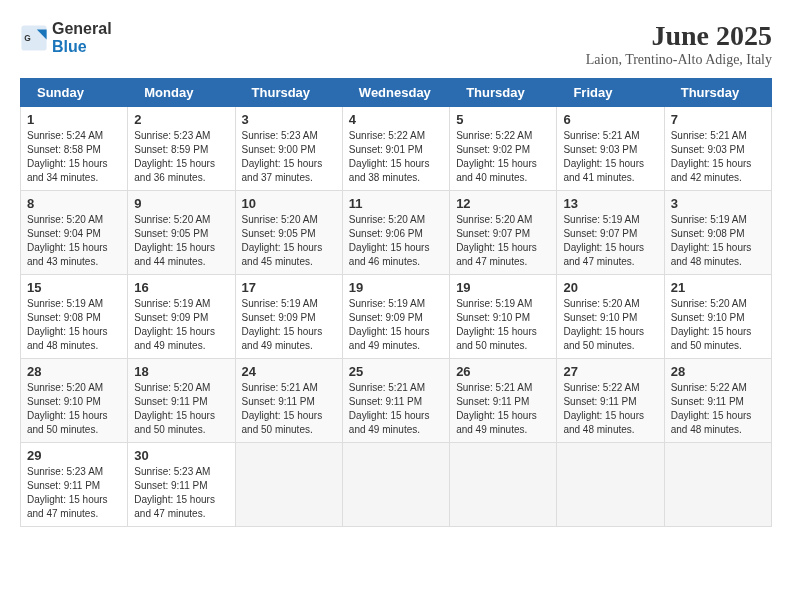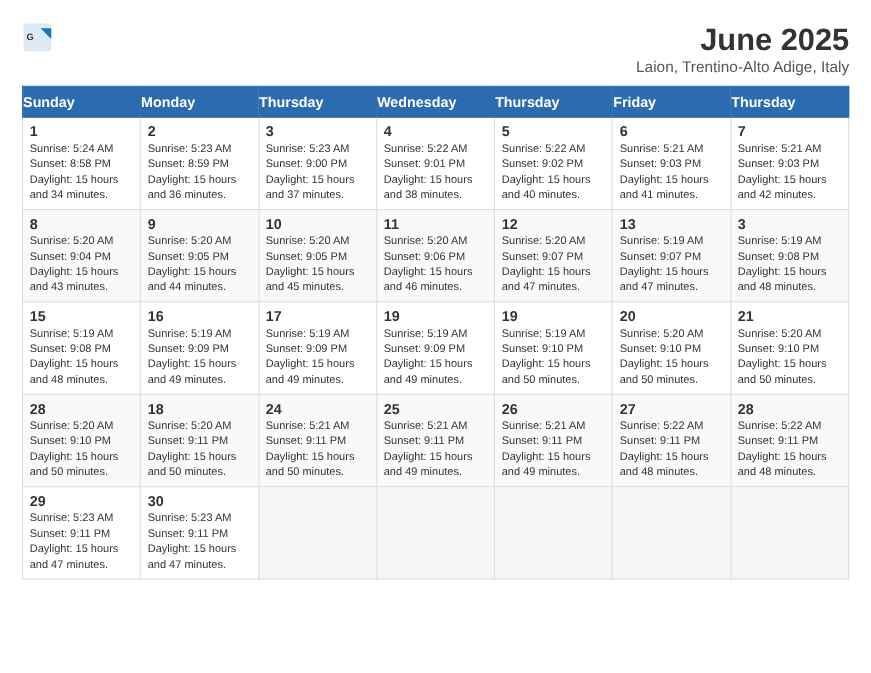--- a/index.html
+++ b/index.html
@@ -20,20 +20,21 @@
       display: flex;
       align-items: center;
       gap: 4px;
     }
     .logo-icon {
       width: 28px;
       height: 28px;
     }
     .title-area {
       text-align: right;
+      font-family: Liberation Serif, serif;
     }
     .title-area h1 {
       font-size: 28px;
       font-weight: bold;
       color: #333;
     }
     .title-area h2 {
       font-size: 14px;
       font-weight: normal;
       color: #555;
@@ -41,21 +42,21 @@
     }
     .calendar {
       width: 100%;
       border-collapse: collapse;
       border: 1px solid #ccc;
     }
     .calendar th {
       background-color: #2b6cb0;
       color: white;
       text-align: left;
-      padding: 6px 0;
+      padding: 6px 16px;
       font-size: 13px;
       border: 1px solid #2b6cb0;
     }
     .calendar td {
       vertical-align: top;
       padding: 5px 6px;
       border: 1px solid #ddd;
       width: calc(100% / 7);
       min-height: 80px;
       background: #fff;
@@ -83,20 +84,28 @@
 </head>
 <body>
 
 <div class="header-area">
   <div class="logo">
     <svg class="logo-icon" viewBox="0 0 40 40">
       <rect x="2" y="2" width="36" height="36" rx="4" fill="#1a75bb" opacity="0.15"></rect>
       <text x="6" y="24" font-size="12" font-weight="bold" fill="#333">G</text>
       <polygon points="24,8 38,8 38,22" fill="#1a75bb"></polygon>
     </svg>
+    <div>
+      <div style="line-height:1.1">
+        <span style="font-size:16px;font-weight:bold;color:#333;">General</span>
+      </div>
+      <div>
+        <span style="font-size:16px;font-weight:bold;color:#1a75bb;">Blue</span>
+      </div>
+    </div>
   </div>
   <div class="title-area">
     <h1>June 2025</h1>
     <h2>Laion, Trentino-Alto Adige, Italy</h2>
   </div>
 </div>
 
 <table class="calendar">
   <thead>
     <tr>

